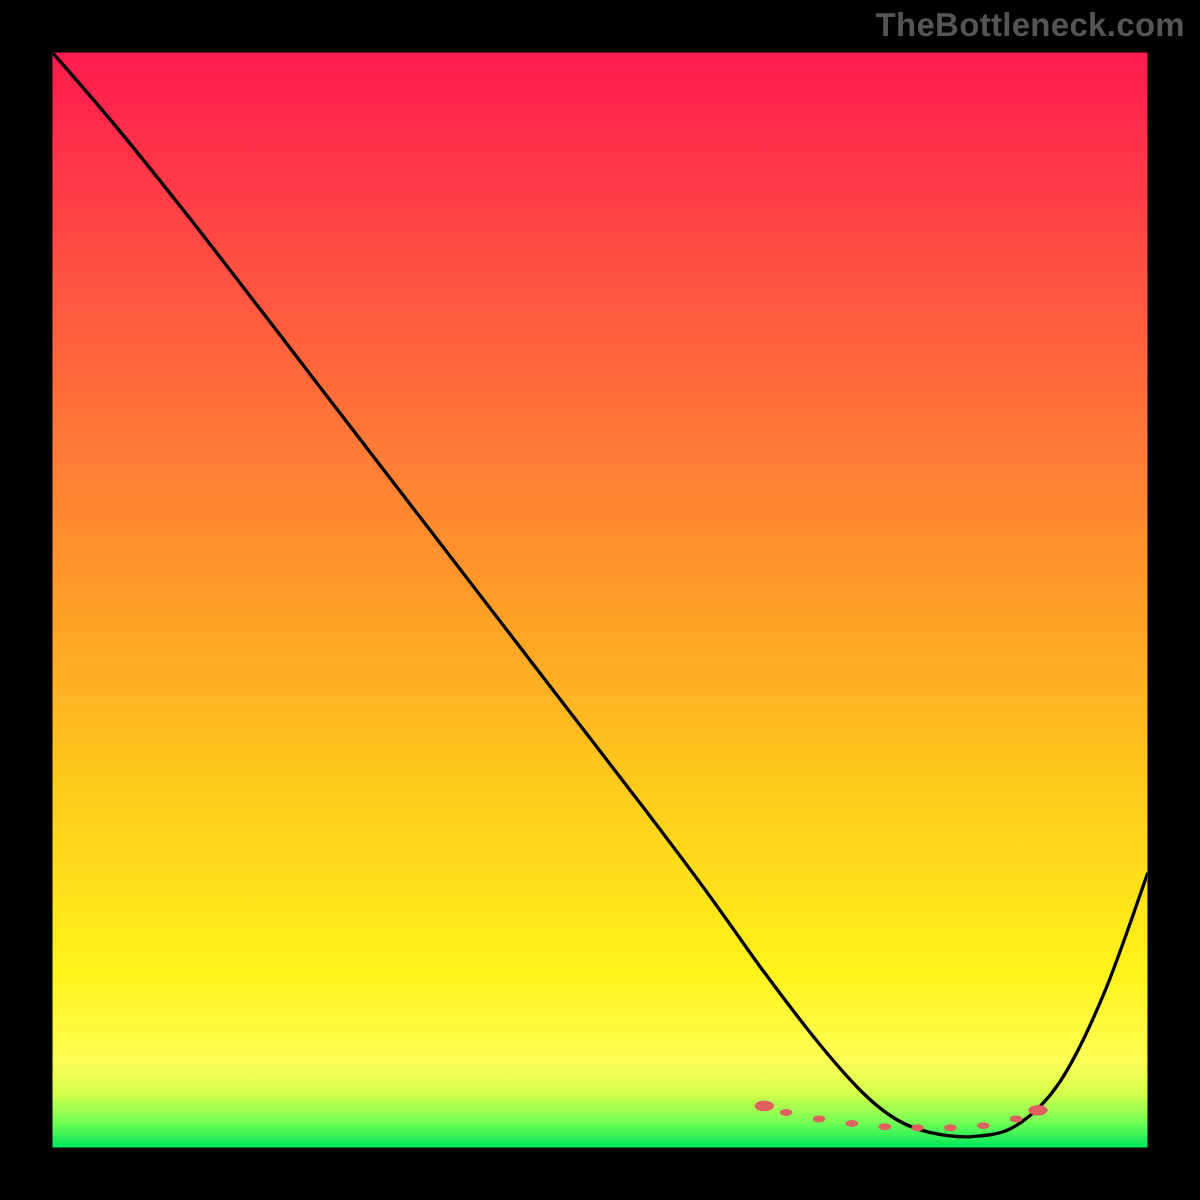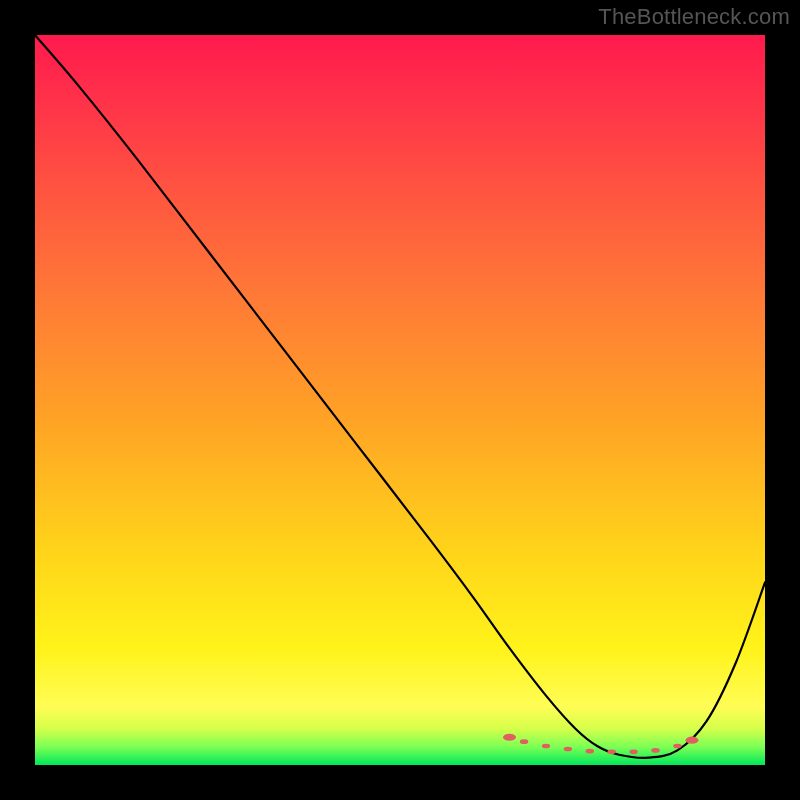--- a/index.html
+++ b/index.html
@@ -16,21 +16,21 @@
     width: 800px;
     height: 800px;
     background: #000;
   }
   .attribution {
     position: absolute;
     top: 4px;
     right: 10px;
     color: #555;
     font-size: 22px;
-    font-weight: 400;
+    font-weight: 700;
     letter-spacing: 0.2px;
     text-align: center;
   }
   
   .plot {
     position: absolute;
     left: 35px;
     top: 35px;
     width: 730px;
     height: 730px;

